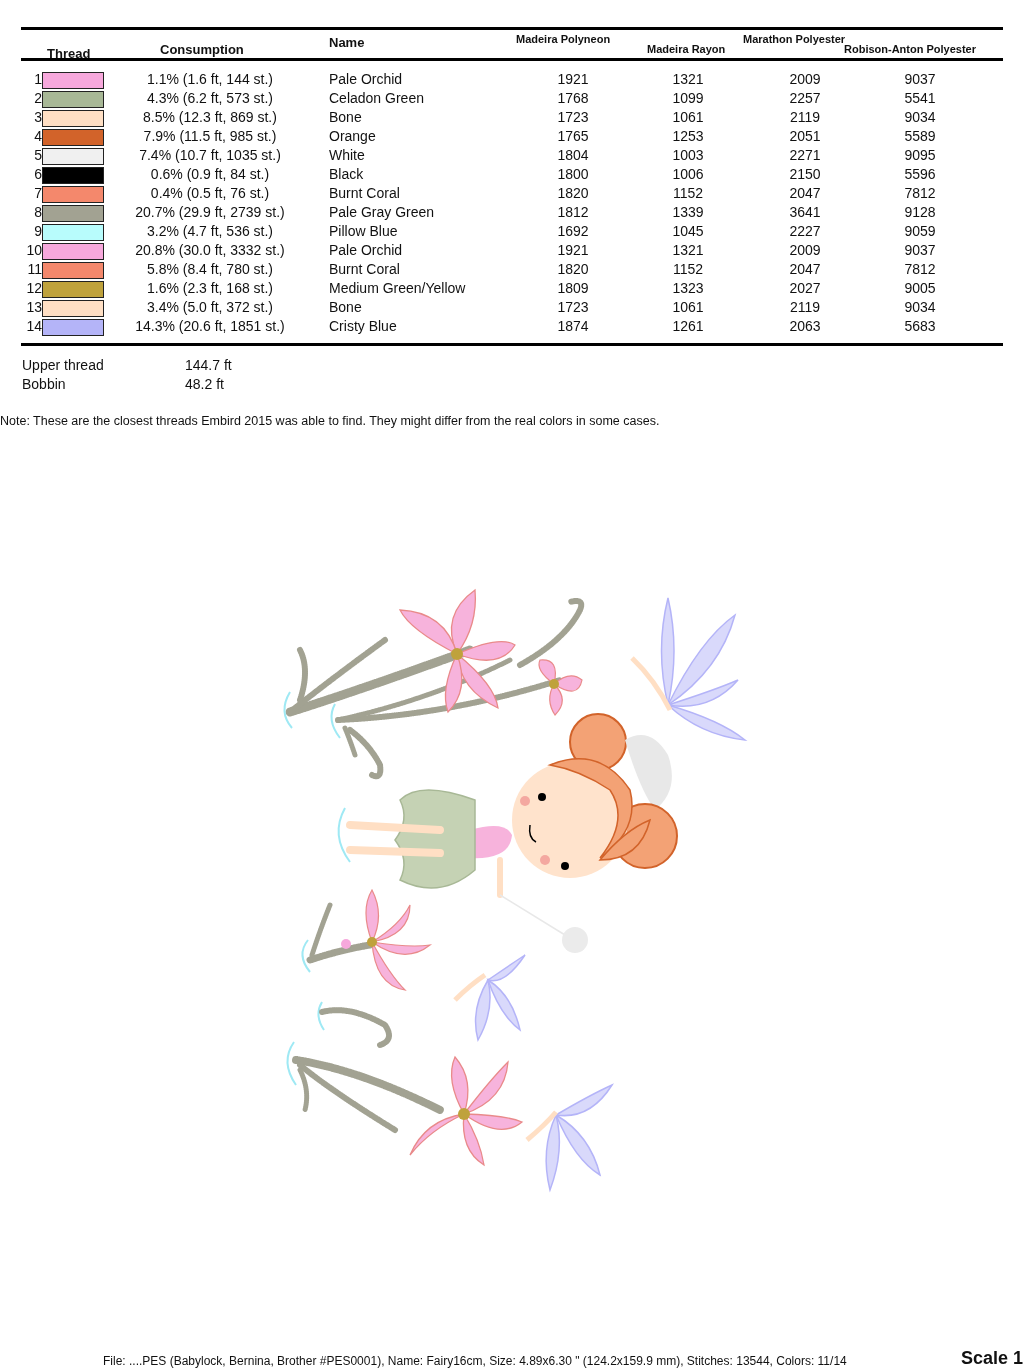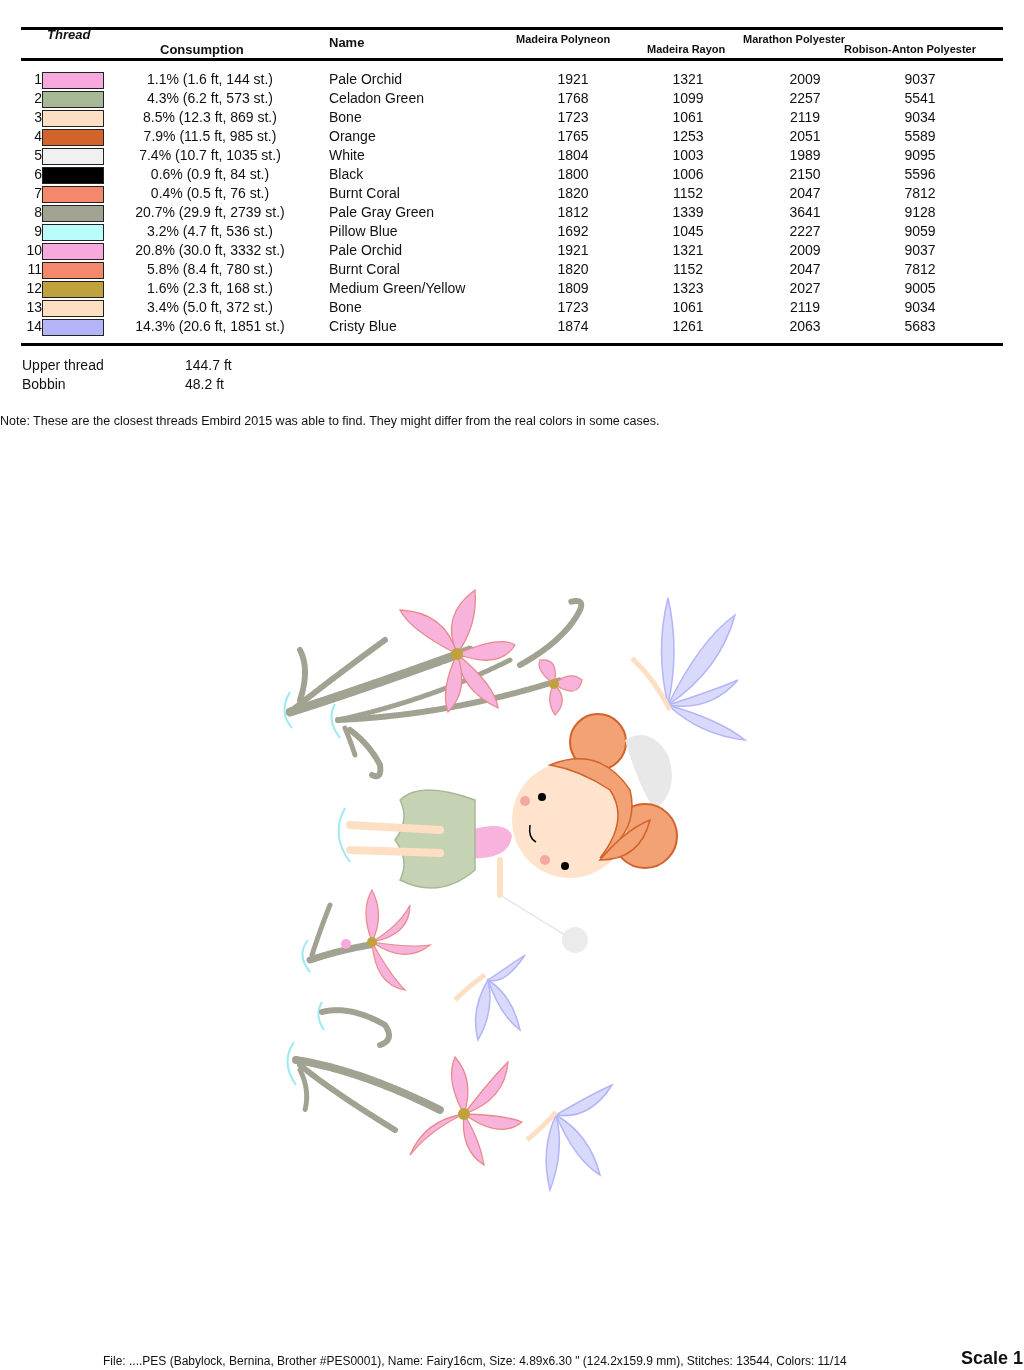--- a/index.html
+++ b/index.html
@@ -27,21 +27,21 @@
   .scale { position: absolute; left: 944px; top: 1348px; font-size: 18px; font-weight: bold; white-space: nowrap; margin-left: 17px; }
 </style>
 </head>
 <body>
 
 <div class="rule" style="top:27px;"></div>
 <div class="rule" style="top:58px;"></div>
 <div class="rule" style="top:343px;"></div>
 
 <div>
-  <div class="hdr" style="left:47px; top:27px;font-style:italic;">Thread</div>
+  <div class="hdr" style="left:47px; top:46px;">Thread</div>
   <div class="hdr" style="left:160px; top:42px;">Consumption</div>
   <div class="hdr" style="left:329px; top:35px;">Name</div>
   <div class="hdr sm" style="left:516px; top:33px;">Madeira Polyneon</div>
   <div class="hdr sm" style="left:641px; top:43px;padding-left:6px;">Madeira Rayon</div>
   <div class="hdr sm" style="left:743px; top:33px;">Marathon Polyester</div>
   <div class="hdr sm" style="left:844px; top:43px;">Robison-Anton Polyester</div>
 </div>
 
 <div>
   <div class="row" style="top:70px;">
@@ -84,21 +84,21 @@
     <span class="c3">2051</span>
     <span class="c4">5589</span>
   </div>
   <div class="row" style="top:146px;">
     <span class="num">5</span>
     <span class="sw" style="background:#f0f0f0;"></span>
     <span class="cons">7.4% (10.7 ft, 1035 st.)</span>
     <span class="name">White</span>
     <span class="c1">1804</span>
     <span class="c2">1003</span>
-    <span class="c3">1989</span>
+    <span class="c3">2271</span>
     <span class="c4">9095</span>
   </div>
   <div class="row" style="top:165px;">
     <span class="num">6</span>
     <span class="sw" style="background:#000000;"></span>
     <span class="cons">0.6% (0.9 ft, 84 st.)</span>
     <span class="name">Black</span>
     <span class="c1">1800</span>
     <span class="c2">1006</span>
     <span class="c3">2150</span>

